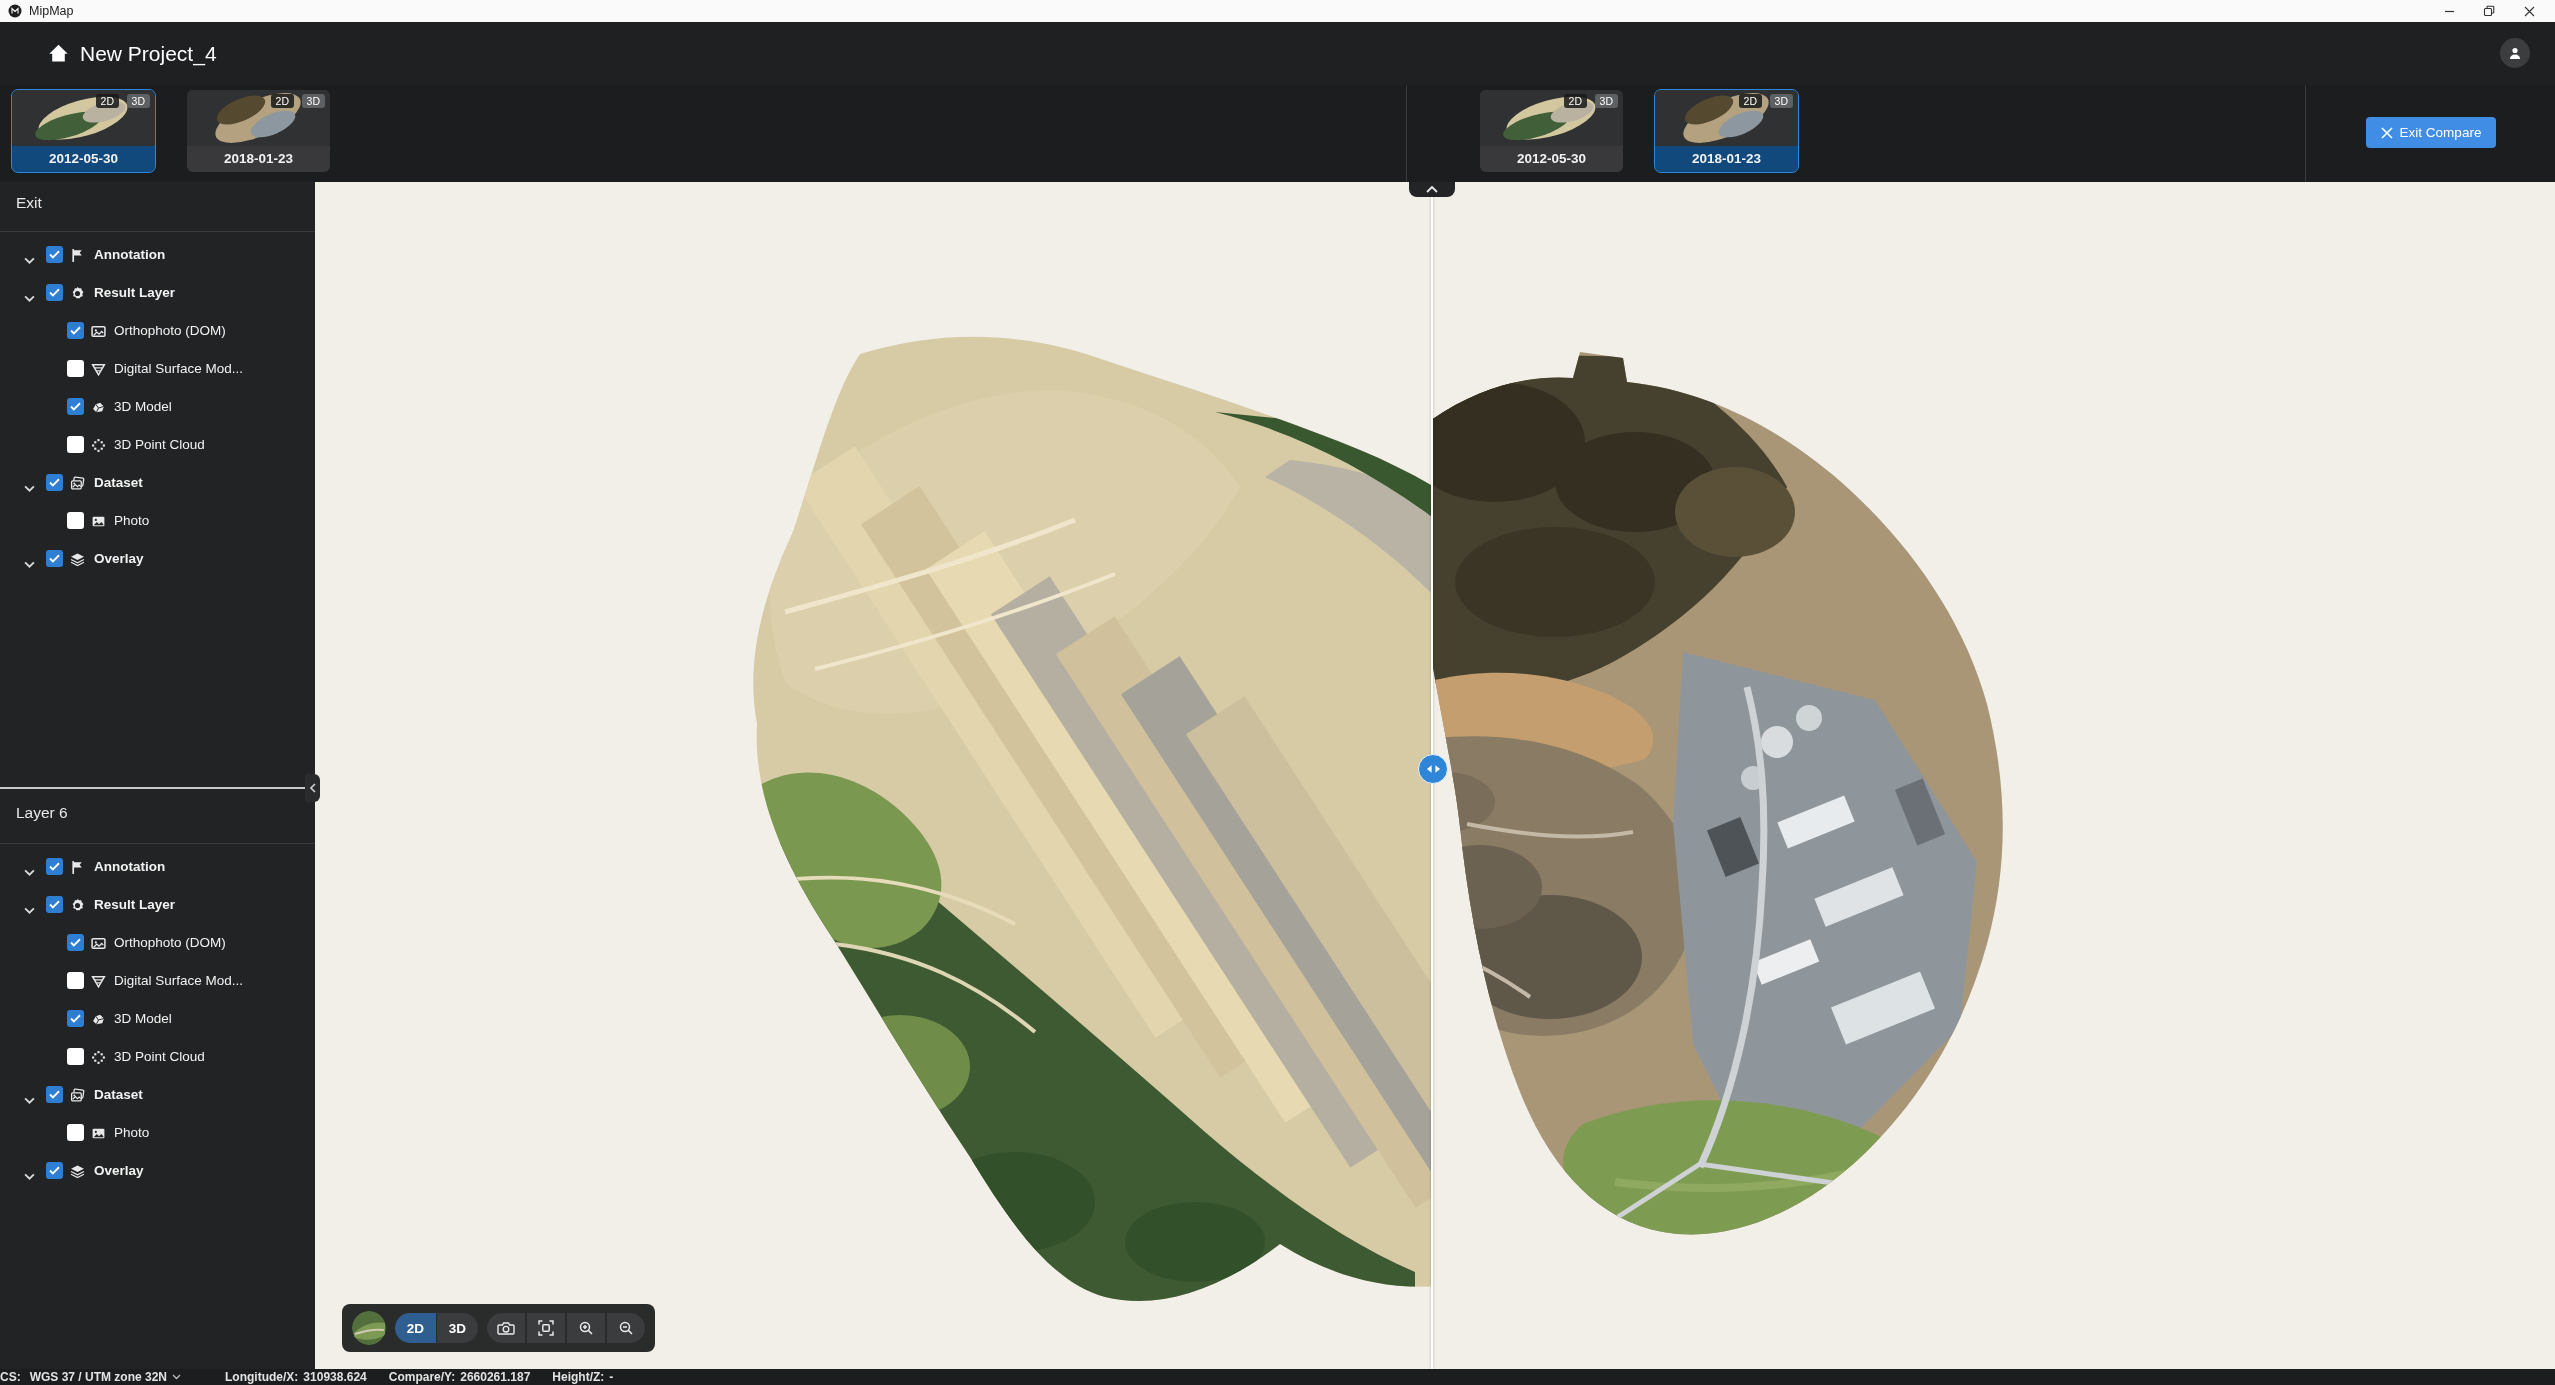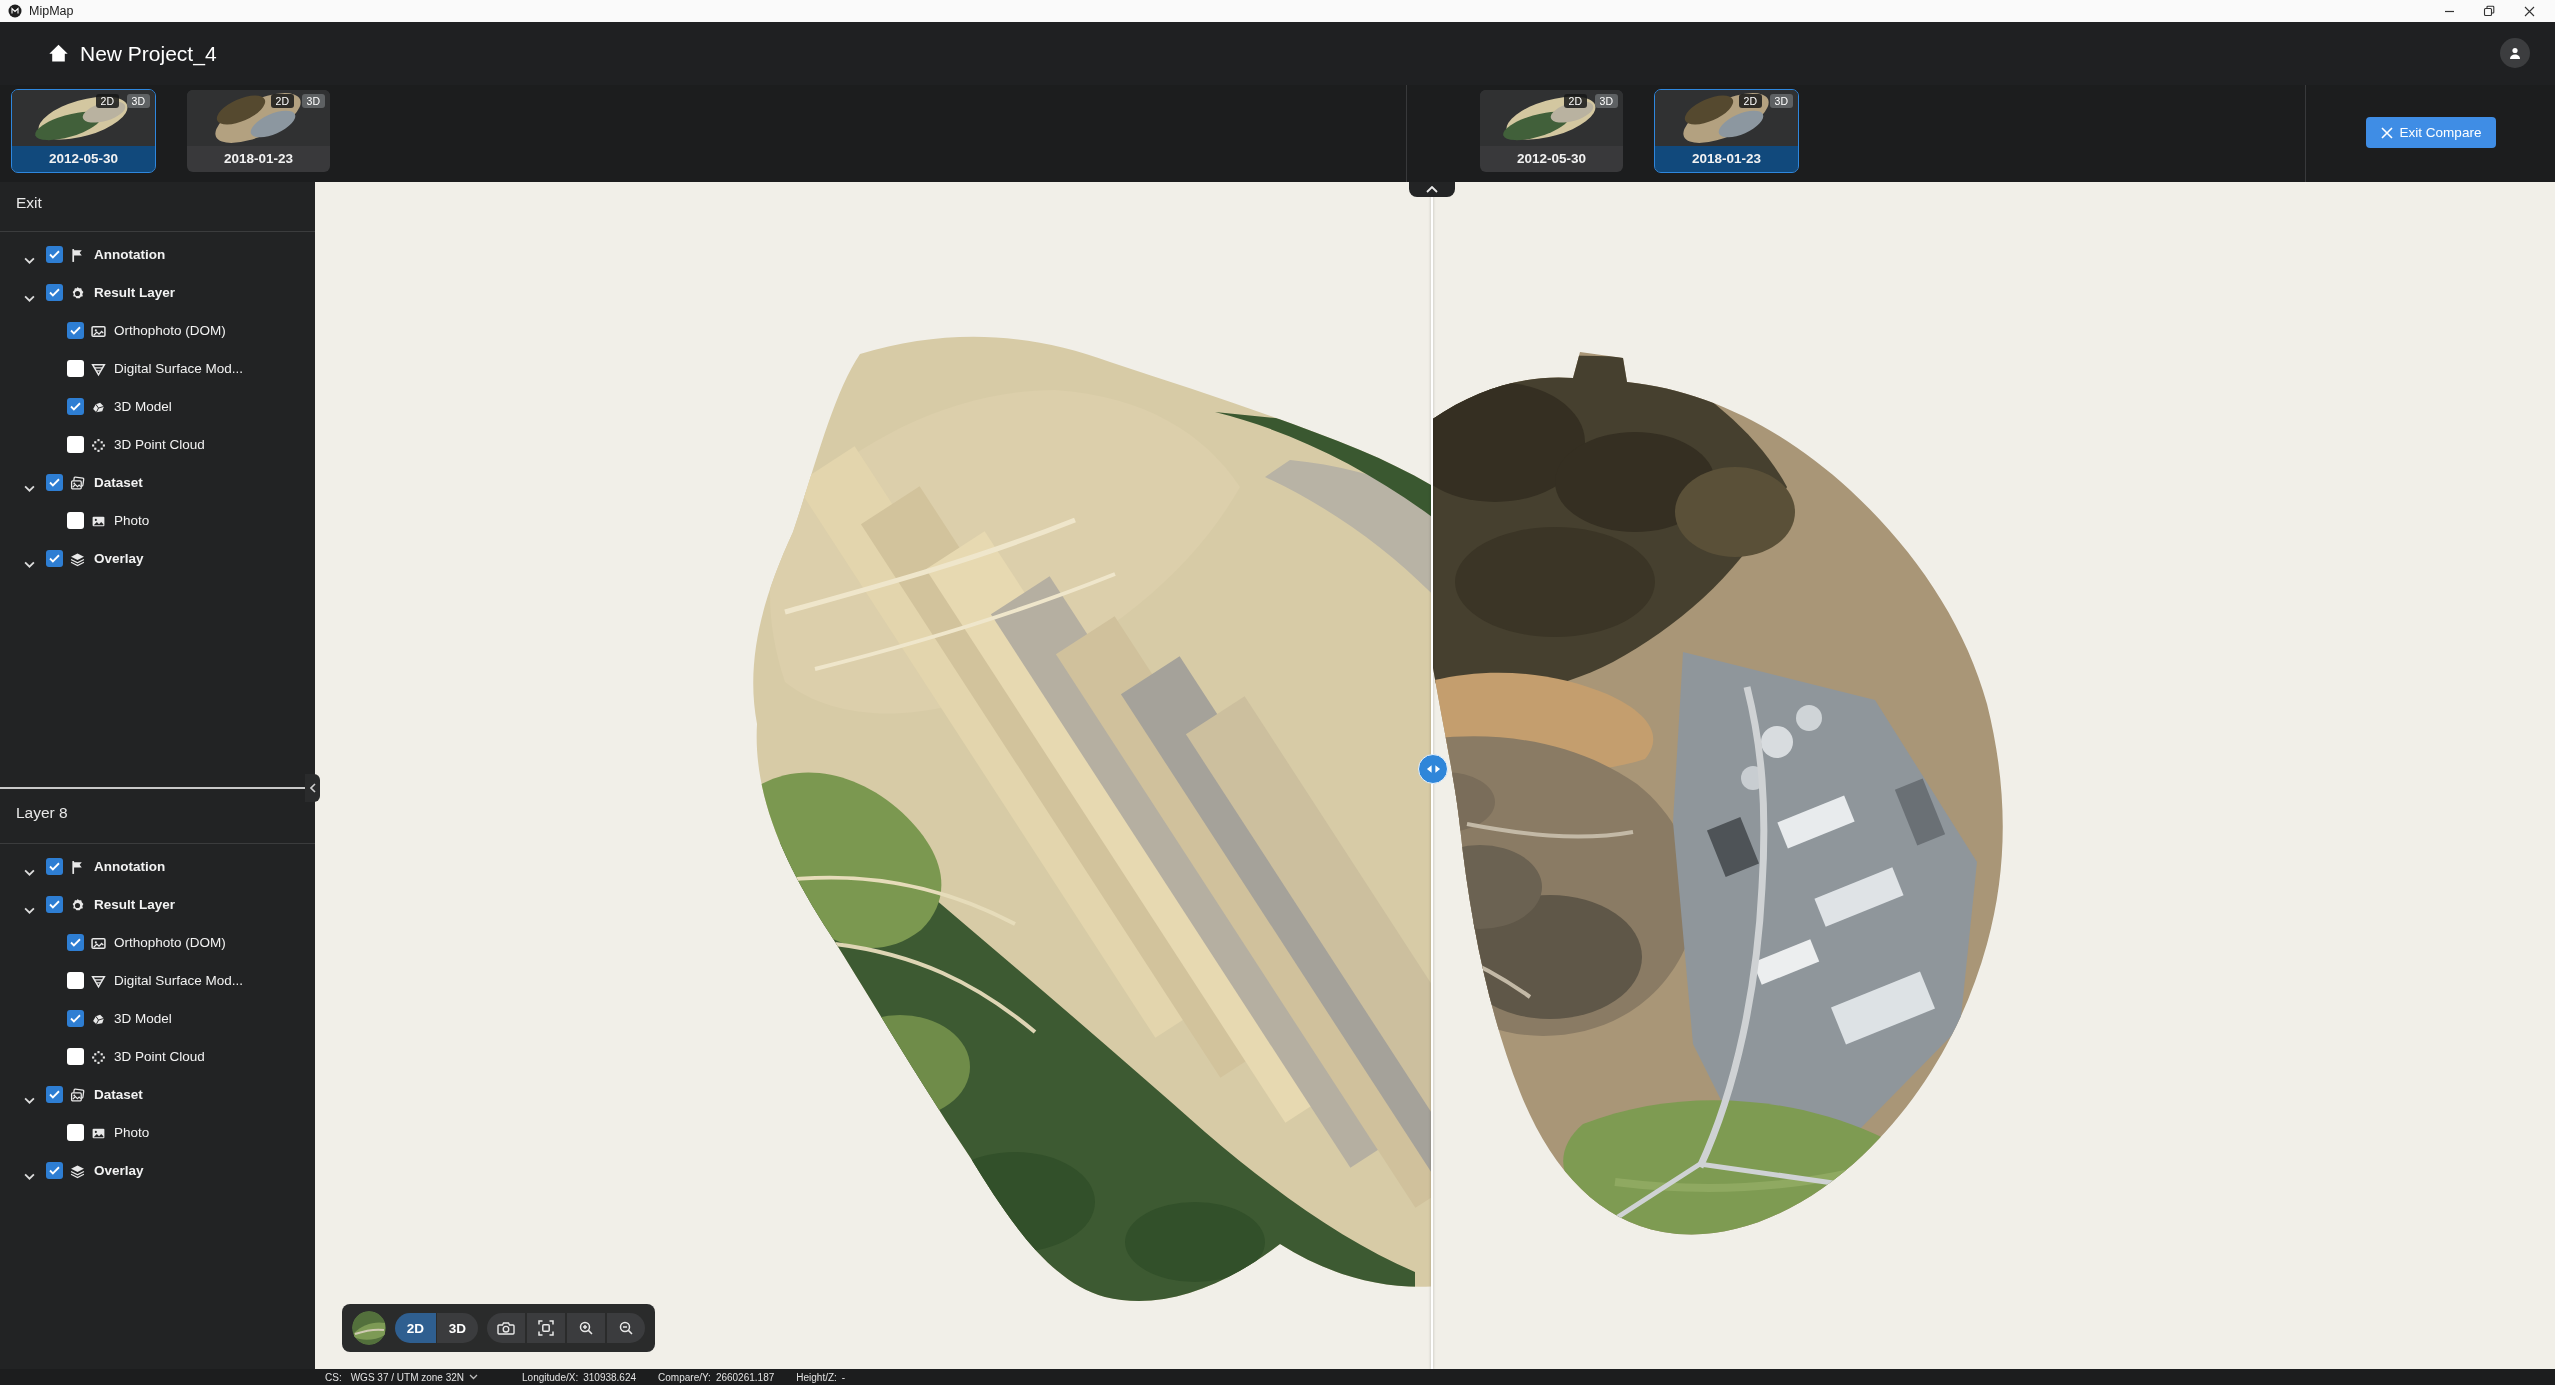--- a/index.html
+++ b/index.html
@@ -72,21 +72,21 @@
   .pbtn{width:41px;height:30px;display:flex;align-items:center;justify-content:center;
         font-size:13.5px;font-weight:bold;color:#fff;background:#3b3c3e;}
   .pbtn.sel2d{background:#2f5f90;border-radius:15px 0 0 15px;}
   .pbtn.r{border-radius:0 15px 15px 0;}
   .btngroup{display:flex;gap:2px;}
   .gbtn{width:38px;height:30px;background:#3b3c3e;display:flex;align-items:center;justify-content:center;}
   .gbtn.l{border-radius:15px 0 0 15px;} .gbtn.rr{border-radius:0 15px 15px 0;}
 
   
   .statusbar{left:0;top:1369px;width:2555px;height:16px;background:#1c1d1e;display:flex;align-items:center;
-             padding-left:325px;box-sizing:border-box;font-size:10px;color:#e3e3e3;}
+             box-sizing:border-box;font-size:12px;color:#e3e3e3;font-weight:bold;}
   .sgroup{display:flex;align-items:center;gap:5px;white-space:nowrap;}
   .sgap1{margin-left:0;} .sgap2{margin-left:44px;} .sgap3{margin-left:22px;}
 </style>
 </head>
 <body>
 
 <div class="abs titlebar">
   <svg class="appicon" viewBox="0 0 14 14">
     <circle cx="7" cy="7" r="6.5" fill="#1f1f1f"></circle>
     <path d="M4 9.5V4.5l3 3 3-3v5" stroke="#fff" stroke-width="1.1" fill="none"></path>
@@ -442,21 +442,21 @@
       <span class="lab">Overlay</span>
     </div>
 
     <div class="abs brightdivider"></div>
     <div class="abs collapsehandle">
       <svg width="6" height="10" viewBox="0 0 6 10" fill="none" stroke="#cfcfcf" stroke-width="1.6">
           <path d="M5 1L1 5l4 4"></path>
         </svg>
     </div>
 
-    <div class="abs ptitle" style="top:622px">Layer 8</div>
+    <div class="abs ptitle" style="top:622px">Layer 6</div>
     <div class="abs pdivider" style="top:661px"></div>
 
     <div class="abs trow p" style="top:670px">
       <span class="chev"><svg width="11" height="7" viewBox="0 0 10 6">
             <path d="M1 1l4 4 4-4" fill="none" stroke="#dcdcdc" stroke-width="1.6"></path>
           </svg></span>
       <span class="cb on">
           <svg width="11" height="9" viewBox="0 0 12 10">
             <path d="M1 5l3.2 3.2L11 1.4" fill="none" stroke="#fff" stroke-width="2"></path>
           </svg>

